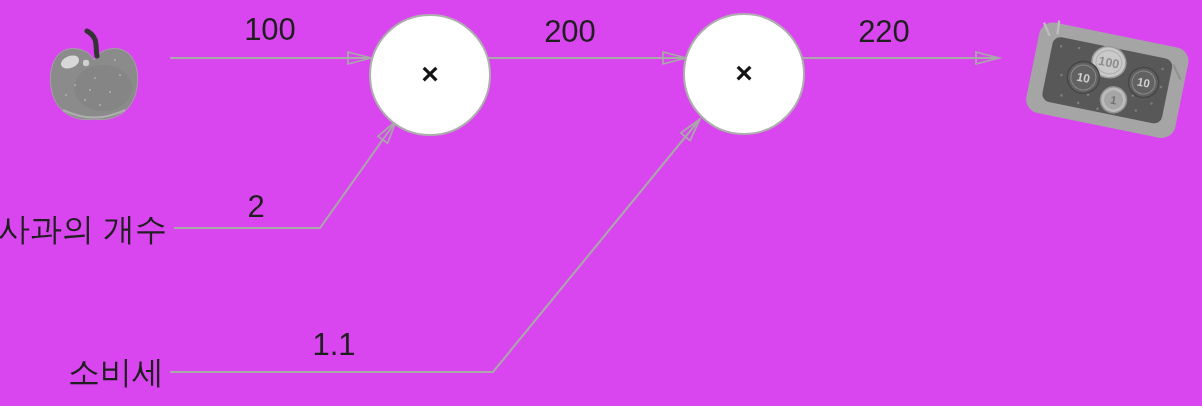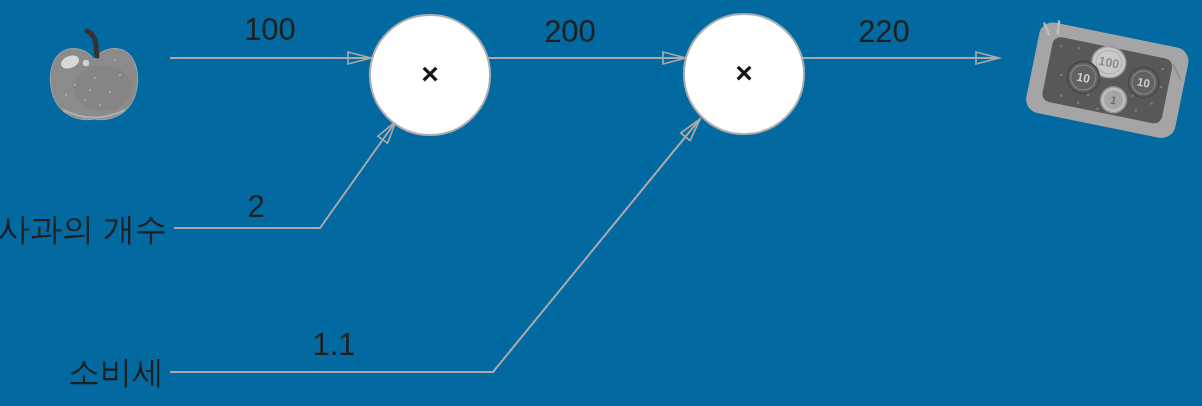--- a/index.html
+++ b/index.html
@@ -1,19 +1,19 @@
 <!DOCTYPE html>
 <html><head>
 <meta charset="utf-8">
 <style>
   html,body{margin:0;padding:0;background:#fff;}
   .canvas{
     position:relative;
     width:1202px;height:406px;
-    background:#0369a1;
+    background:#d946ef;
     font-family:"Liberation Sans","DejaVu Sans",sans-serif;
     overflow:hidden;
   }
   svg{display:block;}
   text{font-family:"Liberation Sans","DejaVu Sans",sans-serif;}
   .edge-label{font-size:31px;fill:#1f1f1f;}
   .input-label{font-size:32px;fill:#1f1f1f;}
   .op-label{font-size:30px;font-weight:bold;fill:#141414;}
   .wire{stroke:#a9a9a9;stroke-width:2;fill:none;}
   .node{fill:#ffffff;stroke:#aeaeae;stroke-width:2;}

